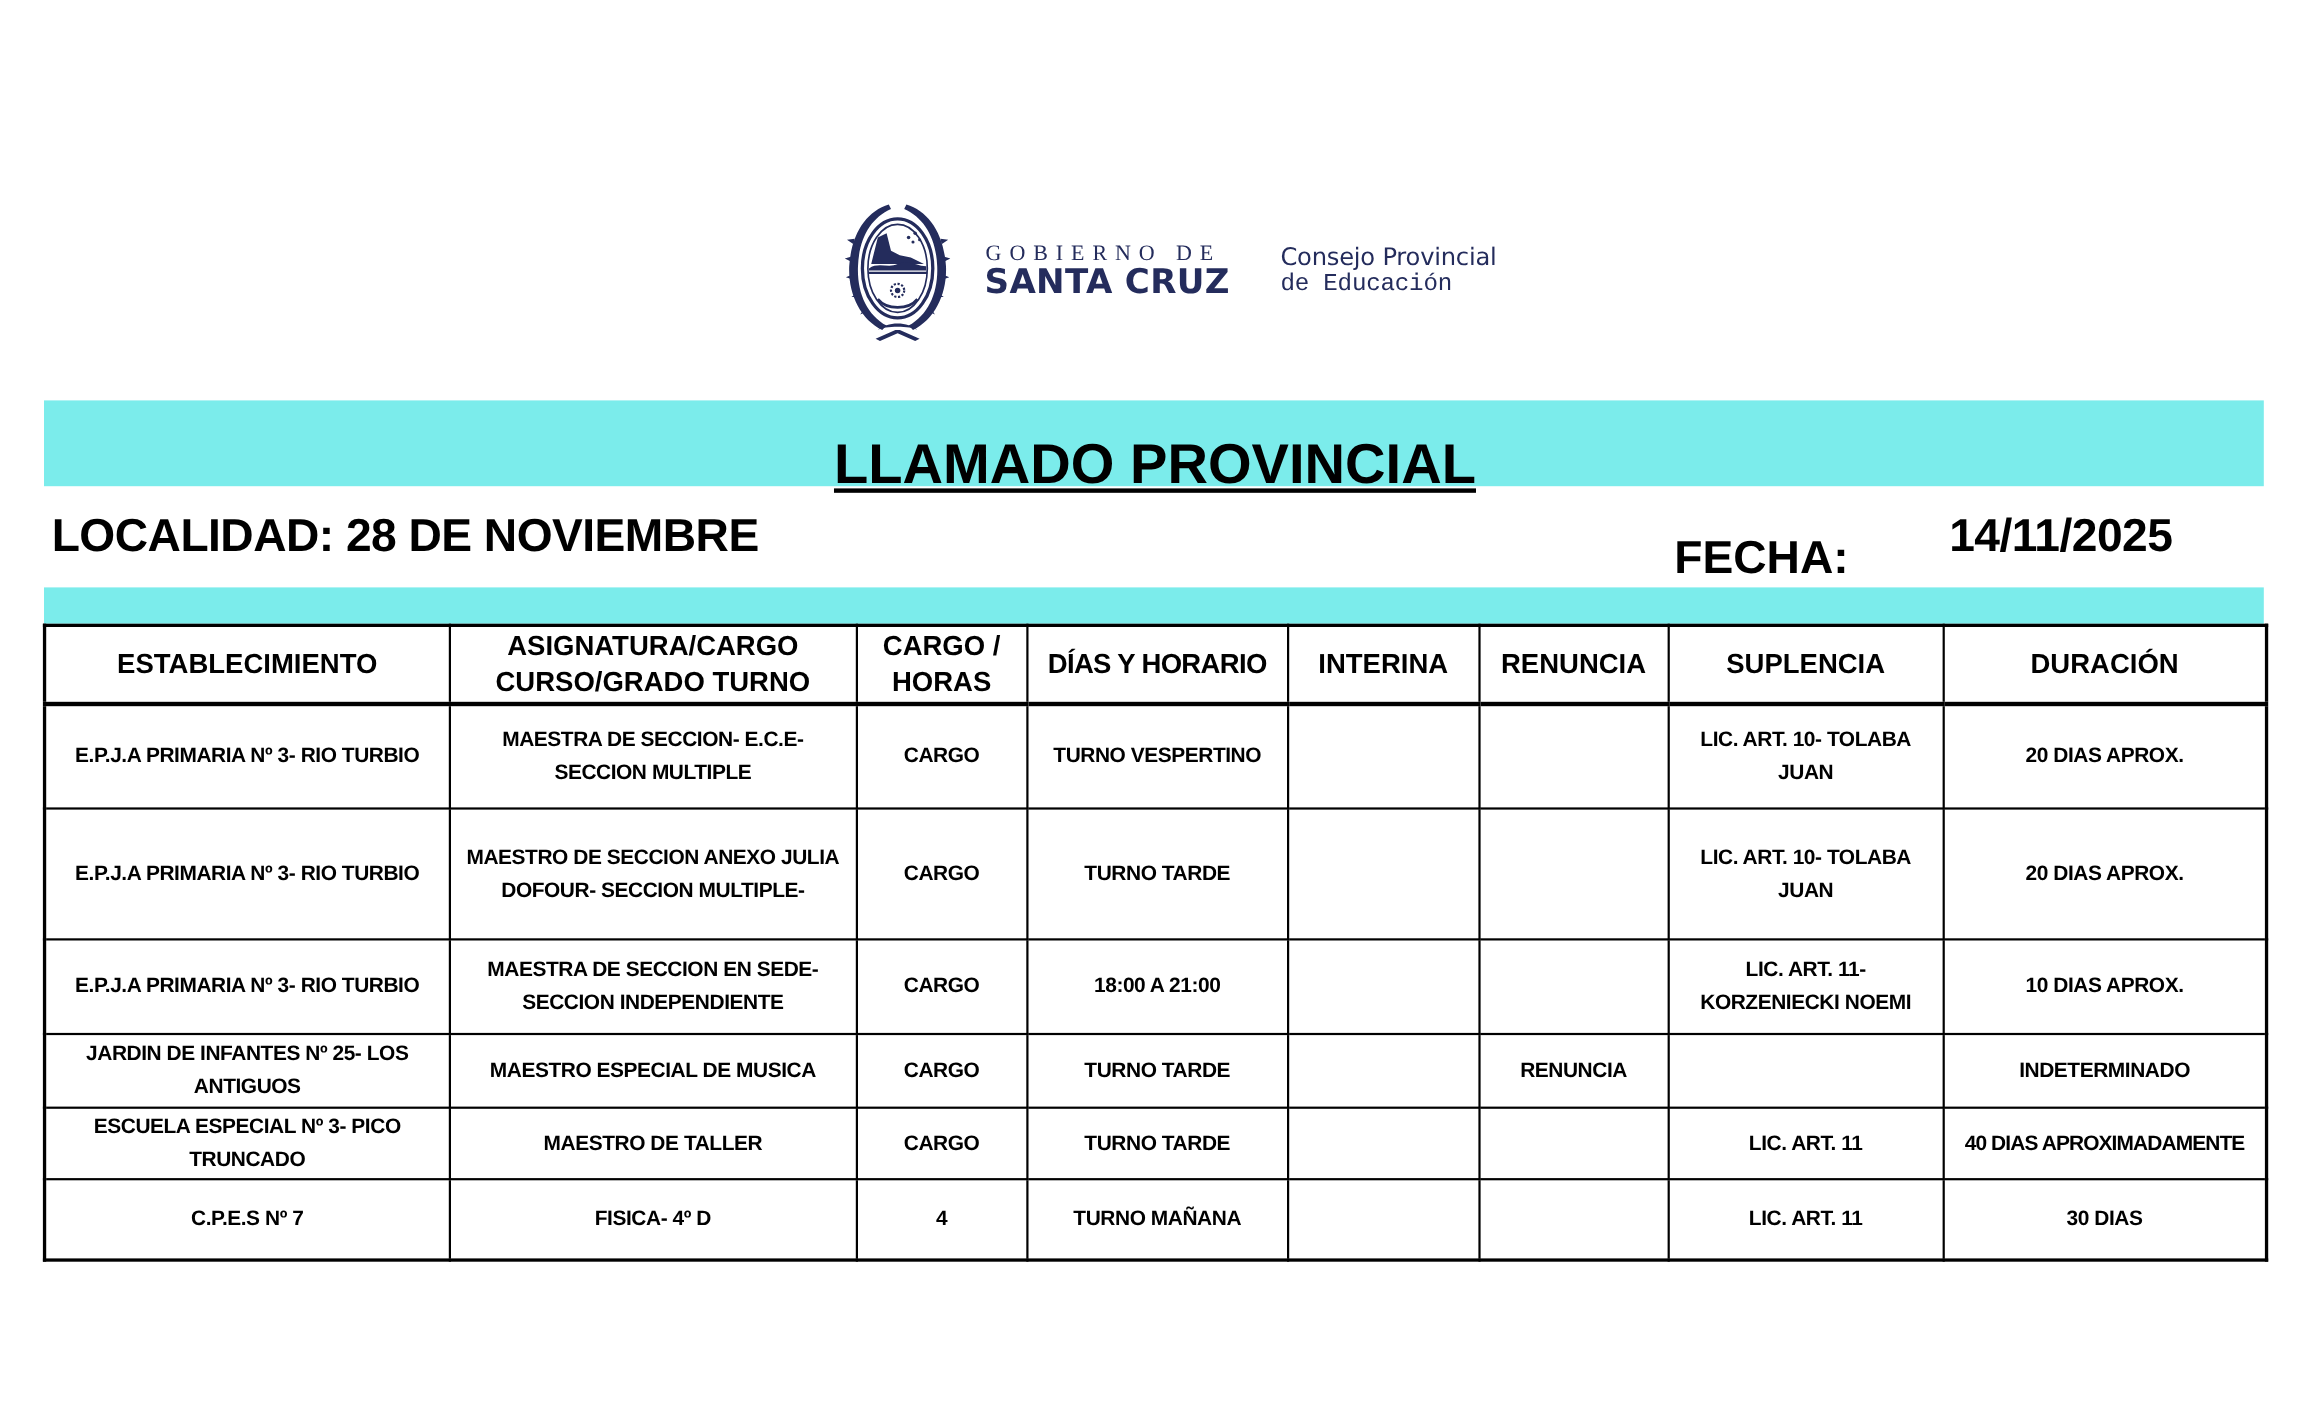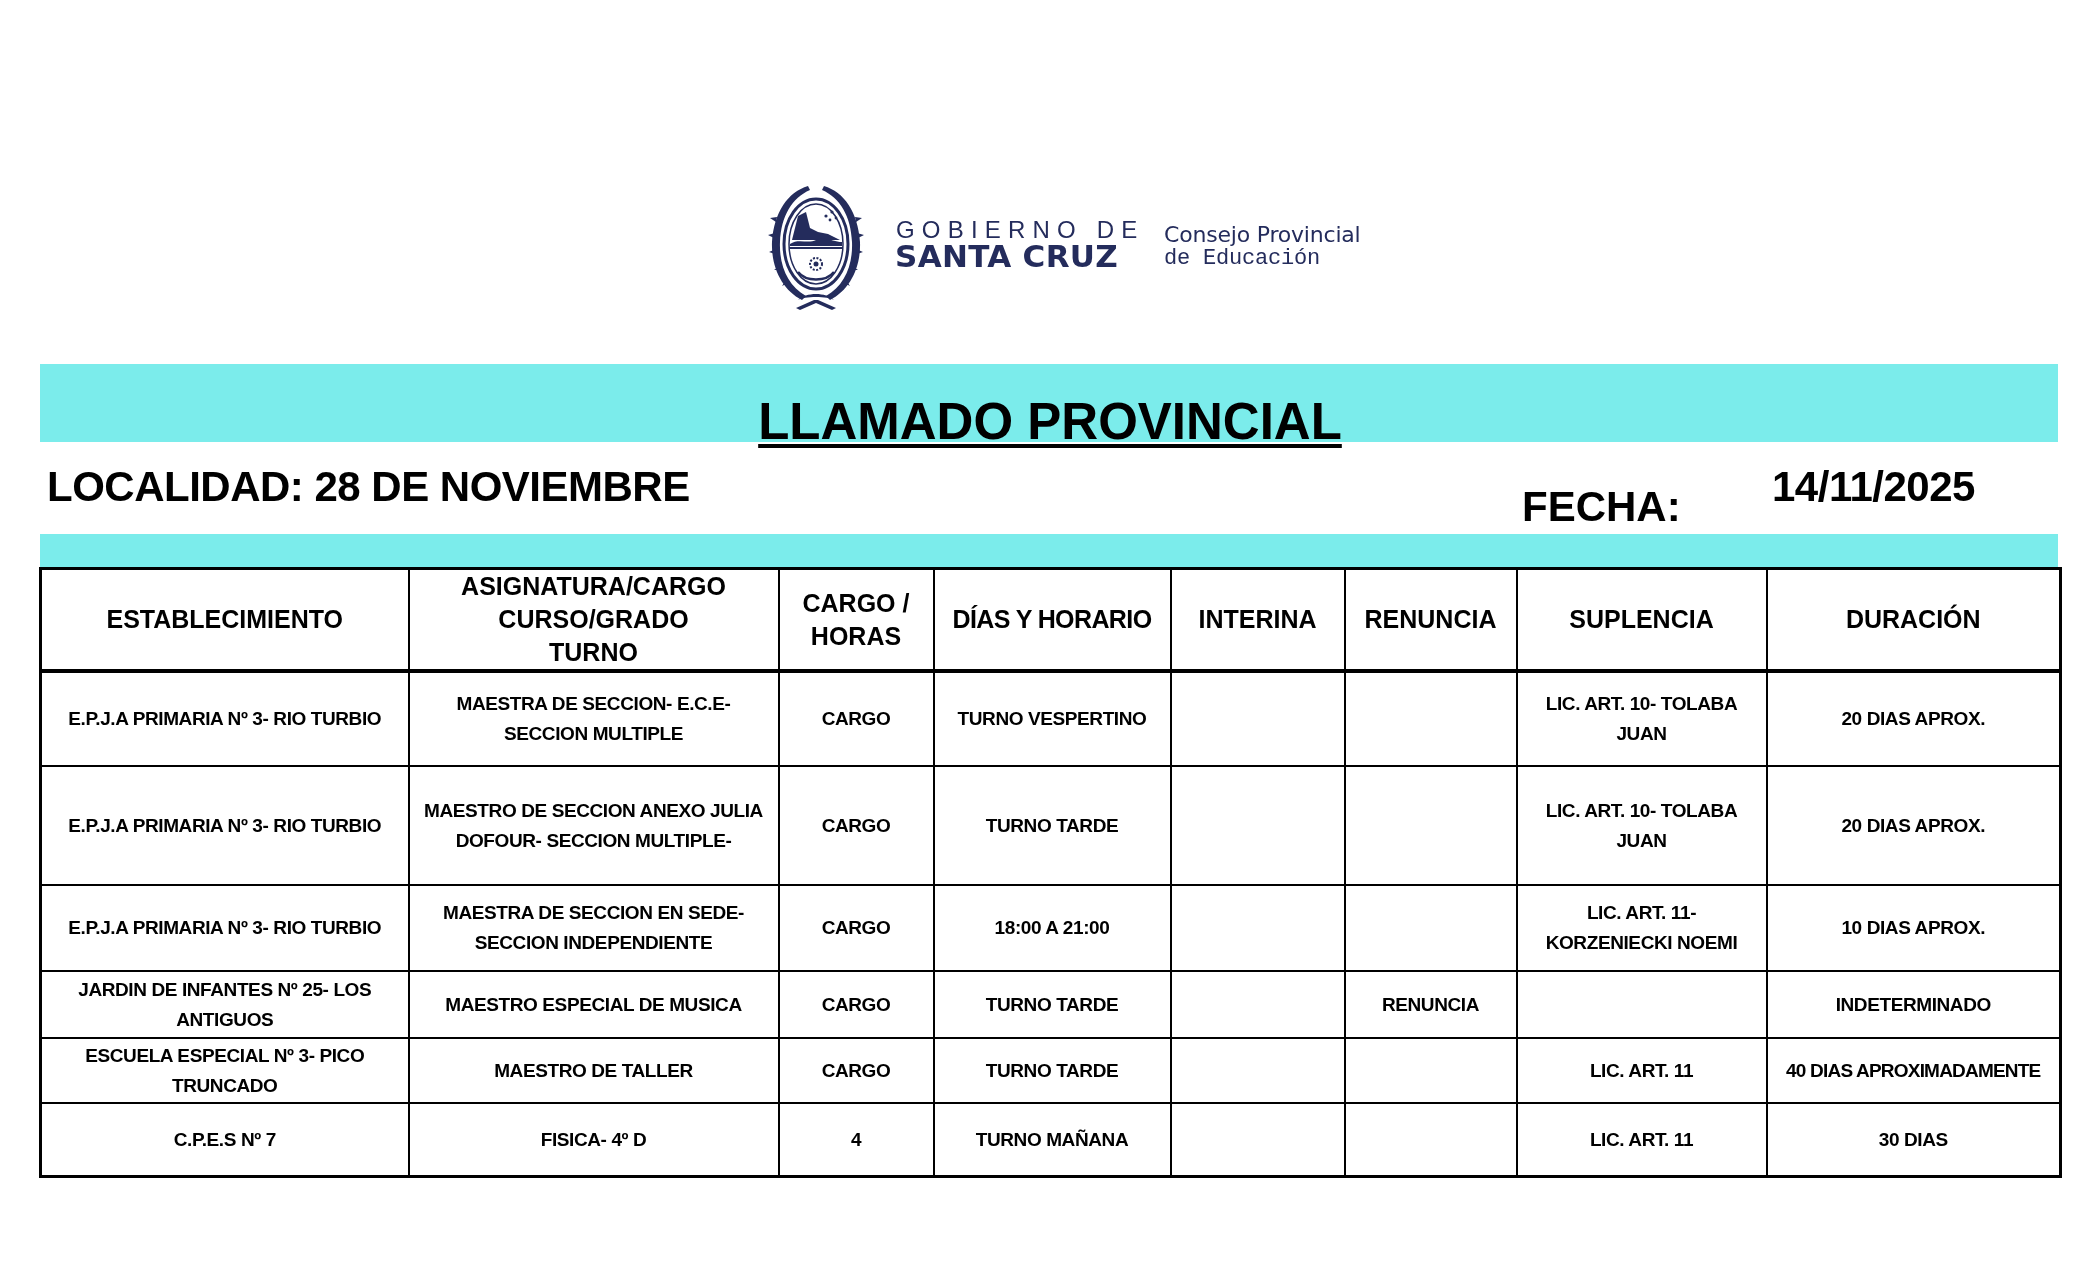--- a/index.html
+++ b/index.html
@@ -1,18 +1,18 @@
 <!DOCTYPE html>
 <html><head>
 <meta charset="utf-8">
 <style>
   html, body { margin:0; padding:0; background:#ffffff; }
   body { width:2100px; height:1275px; position:relative; overflow:hidden; font-family:"Liberation Sans", sans-serif; color:#000; }
   .logo-crest { position:absolute; left:768px; top:182px; width:96px; height:132px; }
-  .gob-line1 { position:absolute; left:896px; top:218px; font-family:Liberation Sans, sans-serif; font-size:24px; letter-spacing:7.2px; color:#242c5c; font-weight:normal; line-height:24px; white-space:nowrap; }
+  .gob-line1 { position:absolute; left:896px; top:218px; font-family:Liberation Serif, serif; font-size:20px; letter-spacing:7.2px; color:#242c5c; font-weight:normal; line-height:24px; white-space:nowrap; }
   .gob-line2 { position:absolute; left:895px; top:238px; font-family:"DejaVu Sans", sans-serif; font-size:31px; font-weight:bold; color:#242c5c; line-height:36px; white-space:nowrap; letter-spacing:0.3px; }
   .cpe-line1 { position:absolute; left:1164px; top:222px; font-family:"DejaVu Sans", sans-serif; font-size:22px; color:#242c5c; line-height:26px; white-space:nowrap; letter-spacing:-0.2px; }
   .cpe-line2 { position:absolute; left:1164px; top:246px; font-family:Liberation Mono, monospace; font-size:22px; color:#242c5c; line-height:26px; white-space:nowrap; letter-spacing:-0.2px; }
   .band { position:absolute; left:40px; width:2018px; background:#7beceb; }
   .band-title { top:364px; height:78px; }
   .band-sub { top:534px; height:33px; }
   .title { position:absolute; left:0; width:2100px; top:392px; text-align:center; font-weight:bold; font-size:51px; line-height:60px; text-decoration:underline; text-decoration-thickness:4px; text-underline-offset:5px; }
   .localidad { position:absolute; left:47px; top:462px; font-weight:bold; font-size:42px; line-height:50px; white-space:nowrap; letter-spacing:-0.5px; }
   .fecha-label { position:absolute; left:1522px; top:482px; font-weight:bold; font-size:42px; line-height:50px; white-space:nowrap;text-align:right; }
   .fecha-value { position:absolute; left:1772px; top:462px; font-weight:bold; font-size:42px; line-height:50px; white-space:nowrap; letter-spacing:-0.5px; }
@@ -82,21 +82,21 @@
       <col style="width:155px">
       <col style="width:237px">
     <col style="width:174px">
       <col style="width:172px">
       <col style="width:250px">
       <col style="width:294px">
   </colgroup>
   <thead>
     <tr>
       <th>ESTABLECIMIENTO</th>
-      <th style="padding:0 46px;">ASIGNATURA/CARGO CURSO/GRADO  TURNO</th>
+      <th style="padding:0 30px;">ASIGNATURA/CARGO CURSO/GRADO  TURNO</th>
       <th style="padding:0 12px;margin-left:40px;">CARGO / HORAS</th>
       <th style="white-space:nowrap;padding:0;letter-spacing:-0.6px;">DÍAS Y HORARIO</th>
       <th>INTERINA</th>
       <th>RENUNCIA</th>
       <th>SUPLENCIA</th>
       <th>DURACIÓN</th>
     </tr>
   </thead>
   <tbody id="tbody">
   <tr class="r1">

